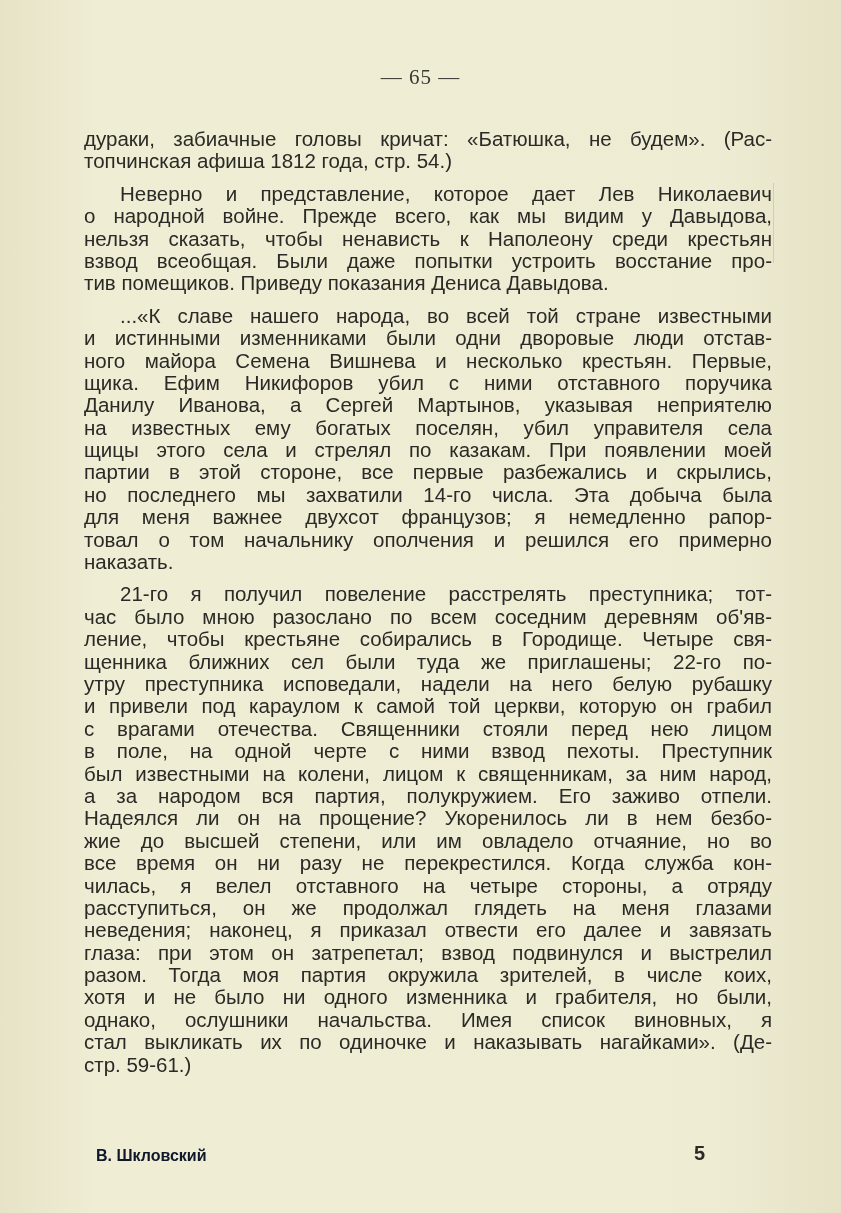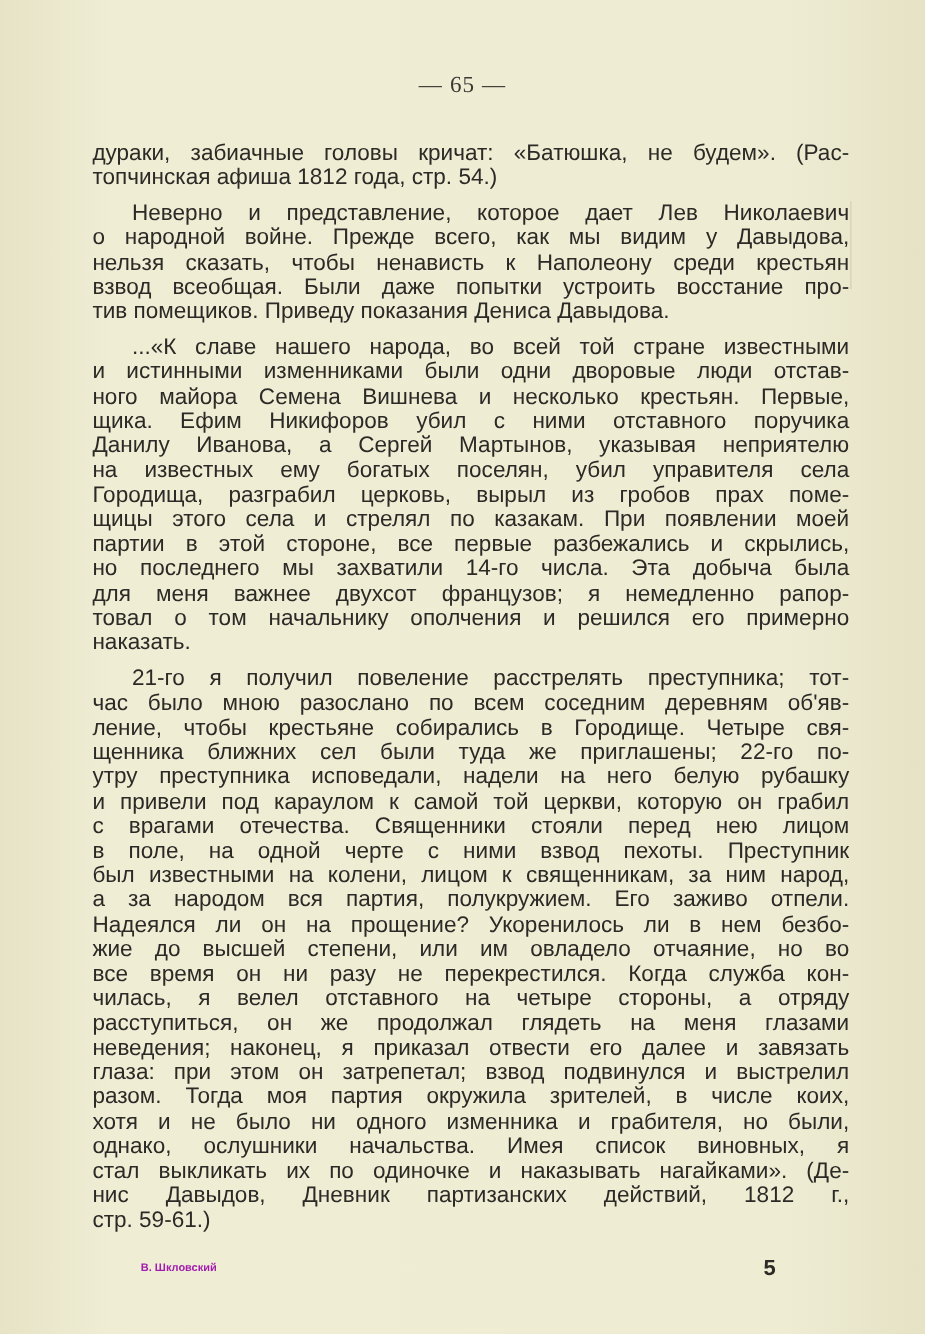--- a/index.html
+++ b/index.html
@@ -22,22 +22,22 @@
   .line {
     height: 22.4px; line-height: 22.4px; font-size: 20.5px;
     white-space: nowrap; text-align: justify; text-align-last: justify;
     font-family: "Liberation Sans Narrow", "Liberation Sans", sans-serif;
     transform-origin: left center;
   }
   .line.last { text-align-last: left; }
   .line.indent { padding-left: 36px; }
   .gap { height: 10px; }
   .footer-sig {
-    position: absolute; left: 128px; top: 1147px;
-    font-size: 10px; font-family: "Liberation Sans", sans-serif; font-weight: bold; color: #a21caf;
+    position: absolute; left: 96px; top: 1147px;
+    font-size: 16px; font-family: "Liberation Sans", sans-serif; font-weight: bold; color: #0f172a;
   }
   .footer-num {
     position: absolute; left: 694px; top: 1142px;
     font-size: 20px; font-family: "Liberation Sans", sans-serif; font-weight: bold; color: #2b2a26;
   }
   .rule {
     position: absolute; left: 773px; top: 183px; width: 1px; height: 80px; background: #cfcdb4;
   }
 </style>
 </head>
@@ -64,21 +64,20 @@
     </div>
     <div class="gap"></div>
 
     <div>
       <div class="line indent"><span style="white-space: nowrap; word-spacing: 0px;">...«К славе нашего народа, во всей той стране известными</span></div>
       <div class="line"><span style="white-space: nowrap; word-spacing: 0px;">и истинными изменниками были одни дворовые люди отстав-</span></div>
       <div class="line"><span style="white-space: nowrap; word-spacing: 0px;">ного майора Семена Вишнева и несколько крестьян. Первые,</span></div>
       <div class="line"><span style="white-space: nowrap; word-spacing: 0px;">щика. Ефим Никифоров убил с ними отставного поручика</span></div>
       <div class="line"><span style="white-space: nowrap; word-spacing: 0px;">Данилу Иванова, а Сергей Мартынов, указывая неприятелю</span></div>
       <div class="line"><span style="white-space: nowrap; word-spacing: 0px;">на известных ему богатых поселян, убил управителя села</span></div>
-      <div class="line"><span style="white-space: nowrap; word-spacing: 0px;">Городища, разграбил церковь, вырыл из гробов прах поме-</span></div>
       <div class="line"><span style="white-space: nowrap; word-spacing: 0px;">щицы этого села и стрелял по казакам. При появлении моей</span></div>
       <div class="line"><span style="white-space: nowrap; word-spacing: 0px;">партии в этой стороне, все первые разбежались и скрылись,</span></div>
       <div class="line"><span style="white-space: nowrap; word-spacing: 0px;">но последнего мы захватили 14-го числа. Эта добыча была</span></div>
       <div class="line"><span style="white-space: nowrap; word-spacing: 0px;">для меня важнее двухсот французов; я немедленно рапор-</span></div>
       <div class="line"><span style="white-space: nowrap; word-spacing: 0px;">товал о том начальнику ополчения и решился его примерно</span></div>
       <div class="line last"><span style="white-space: nowrap;">наказать.</span></div>
     </div>
     <div class="gap"></div>
 
     <div>
@@ -96,20 +95,19 @@
       <div class="line"><span style="white-space: nowrap; word-spacing: 0px;">жие до высшей степени, или им овладело отчаяние, но во</span></div>
       <div class="line"><span style="white-space: nowrap; word-spacing: 0px;">все время он ни разу не перекрестился. Когда служба кон-</span></div>
       <div class="line"><span style="white-space: nowrap; word-spacing: 0px;">чилась, я велел отставного на четыре стороны, а отряду</span></div>
       <div class="line"><span style="white-space: nowrap; word-spacing: 0px;">расступиться, он же продолжал глядеть на меня глазами</span></div>
       <div class="line"><span style="white-space: nowrap; word-spacing: 0px;">неведения; наконец, я приказал отвести его далее и завязать</span></div>
       <div class="line"><span style="white-space: nowrap; word-spacing: 0px;">глаза: при этом он затрепетал; взвод подвинулся и выстрелил</span></div>
       <div class="line"><span style="white-space: nowrap; word-spacing: 0px;">разом. Тогда моя партия окружила зрителей, в числе коих,</span></div>
       <div class="line"><span style="white-space: nowrap; word-spacing: 0px;">хотя и не было ни одного изменника и грабителя, но были,</span></div>
       <div class="line"><span style="white-space: nowrap; word-spacing: 0px;">однако, ослушники начальства. Имея список виновных, я</span></div>
       <div class="line"><span style="white-space: nowrap; word-spacing: 0px;">стал выкликать их по одиночке и наказывать нагайками». (Де-</span></div>
-      <div class="line"><span style="white-space: nowrap; word-spacing: 0px;">нис Давыдов, Дневник партизанских действий, 1812 г.,</span></div>
       <div class="line last"><span style="white-space: nowrap;">стр. 59-61.)</span></div>
     </div>
   </div>
 
   <div class="footer-sig">В. Шкловский</div>
   <div class="footer-num">5</div>
 </div>
 
 </body></html>

